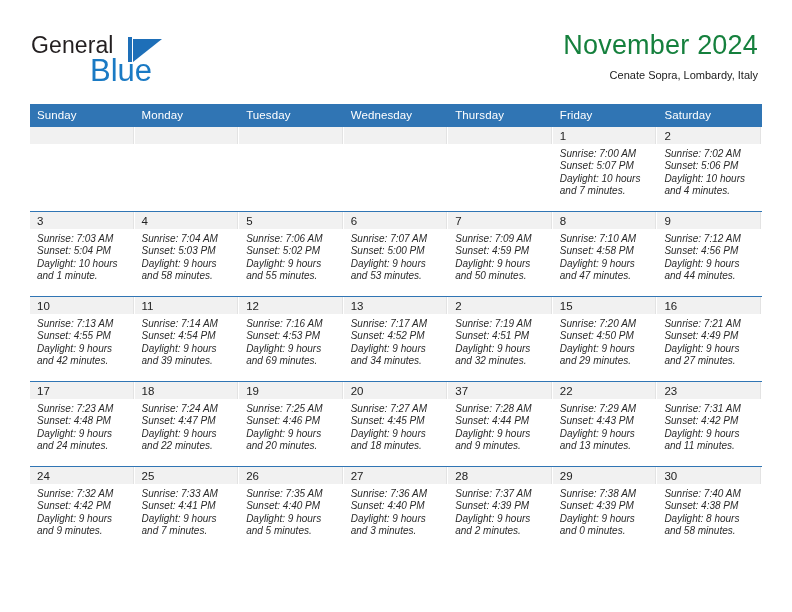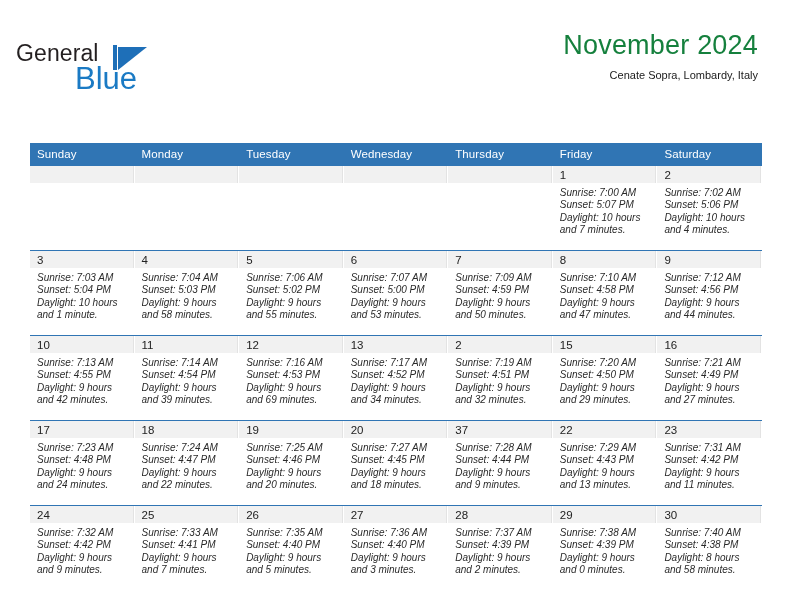--- a/index.html
+++ b/index.html
@@ -25,25 +25,24 @@
   
   .head {
     position: absolute;
     left: 0;
     top: 0;
     width: 792px;
     height: 100px;
   }
   .brand {
     position: absolute;
-    left: 16px;
+    left: 31px;
     top: 34px;
     width: 220px;
     height: 56px;
-    margin-top: 8px;
   }
   .brand-general {
     position: absolute;
     left: 0px;
     top: 0px;
     font-size: 23px;
     letter-spacing: 0.1px;
     color: #231f20;
     font-family: "Liberation Sans", sans-serif;
     line-height: 1;
@@ -105,21 +104,20 @@
   }
 
   
   .calendar {
     position: absolute;
     left: 30px;
     top: 104px;
     width: 732px;
     border-collapse: collapse;
     table-layout: fixed;
-    margin-top: 39px;
   }
   .calendar th {
     background: #3075b4;
     color: #ffffff;
     font-size: 11.5px;
     font-weight: normal;
     text-align: left;
     padding: 5px 0 5px 7px;
     height: 12px;
     border: none;

